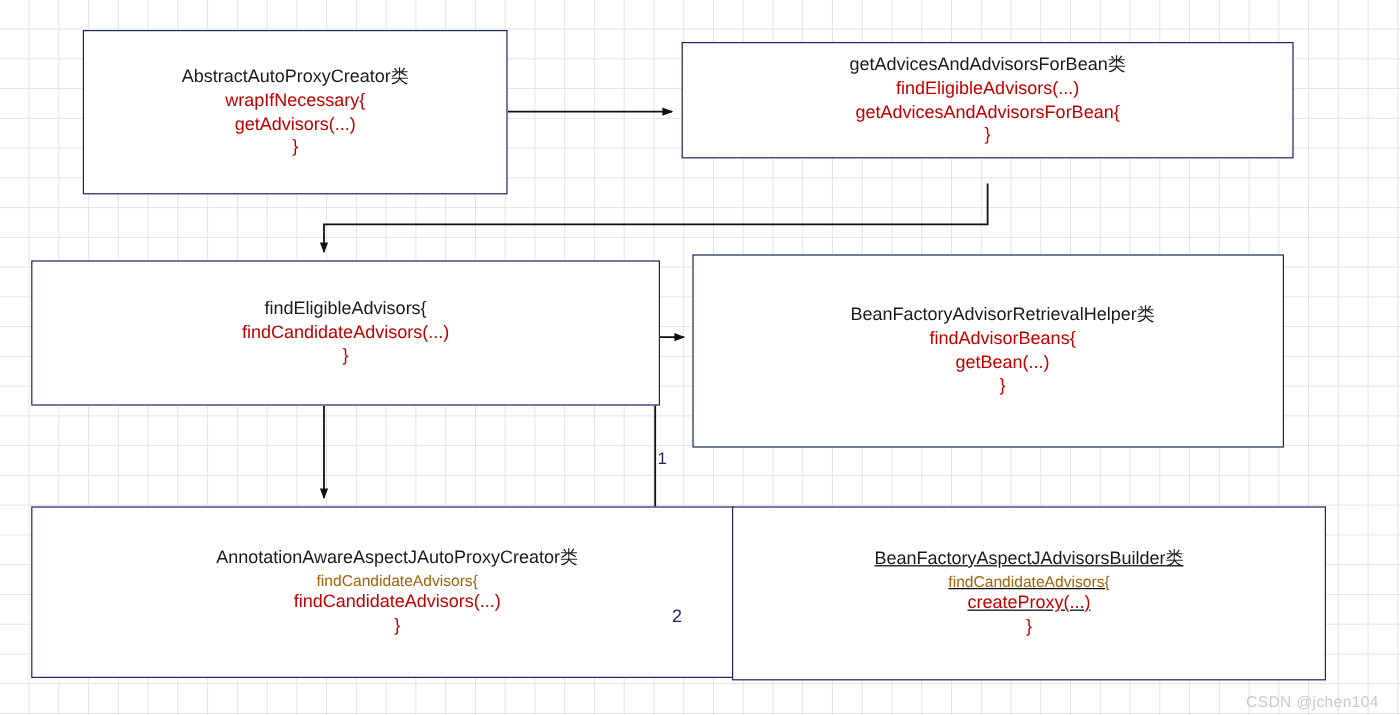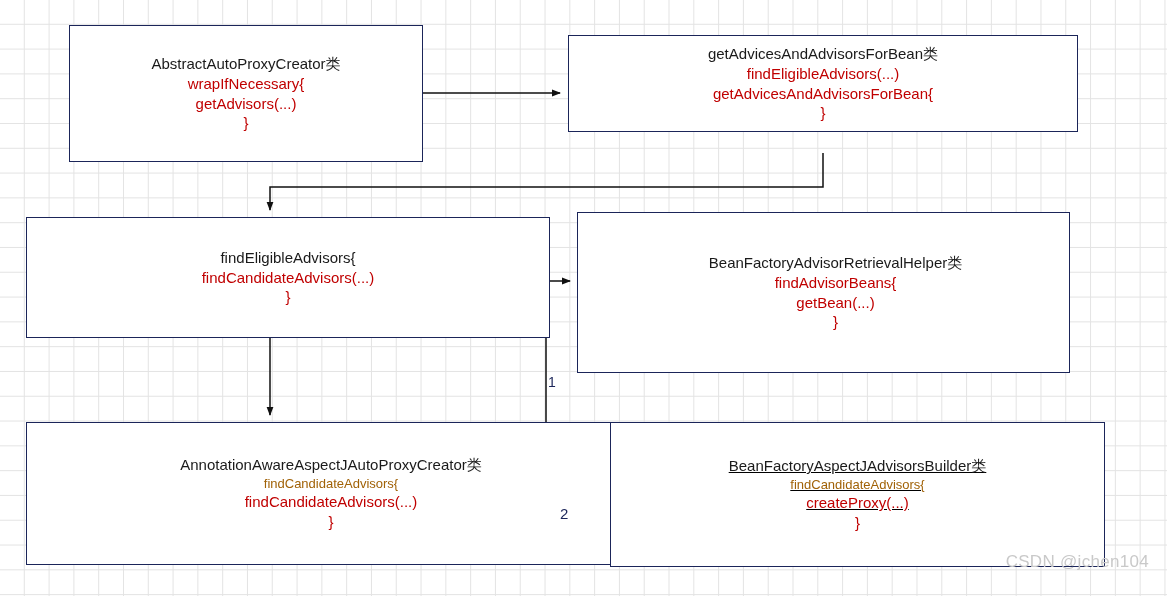--- a/index.html
+++ b/index.html
@@ -59,22 +59,22 @@
   .edge-label{
     position:absolute;
     font-size:14px;
     color:#1b2559;
     z-index:4;
     user-select:none;
   }
   .watermark{
     position:absolute;
     right:18px;
-    bottom:24px;
-    font-size:17px;
+    bottom:4px;
+    font-size:13px;
     color:#c9c9c9;
     letter-spacing:0.3px;
     z-index:5;
   }
 </style>
 </head>
 <body>
 
 <div id="canvas">
 

